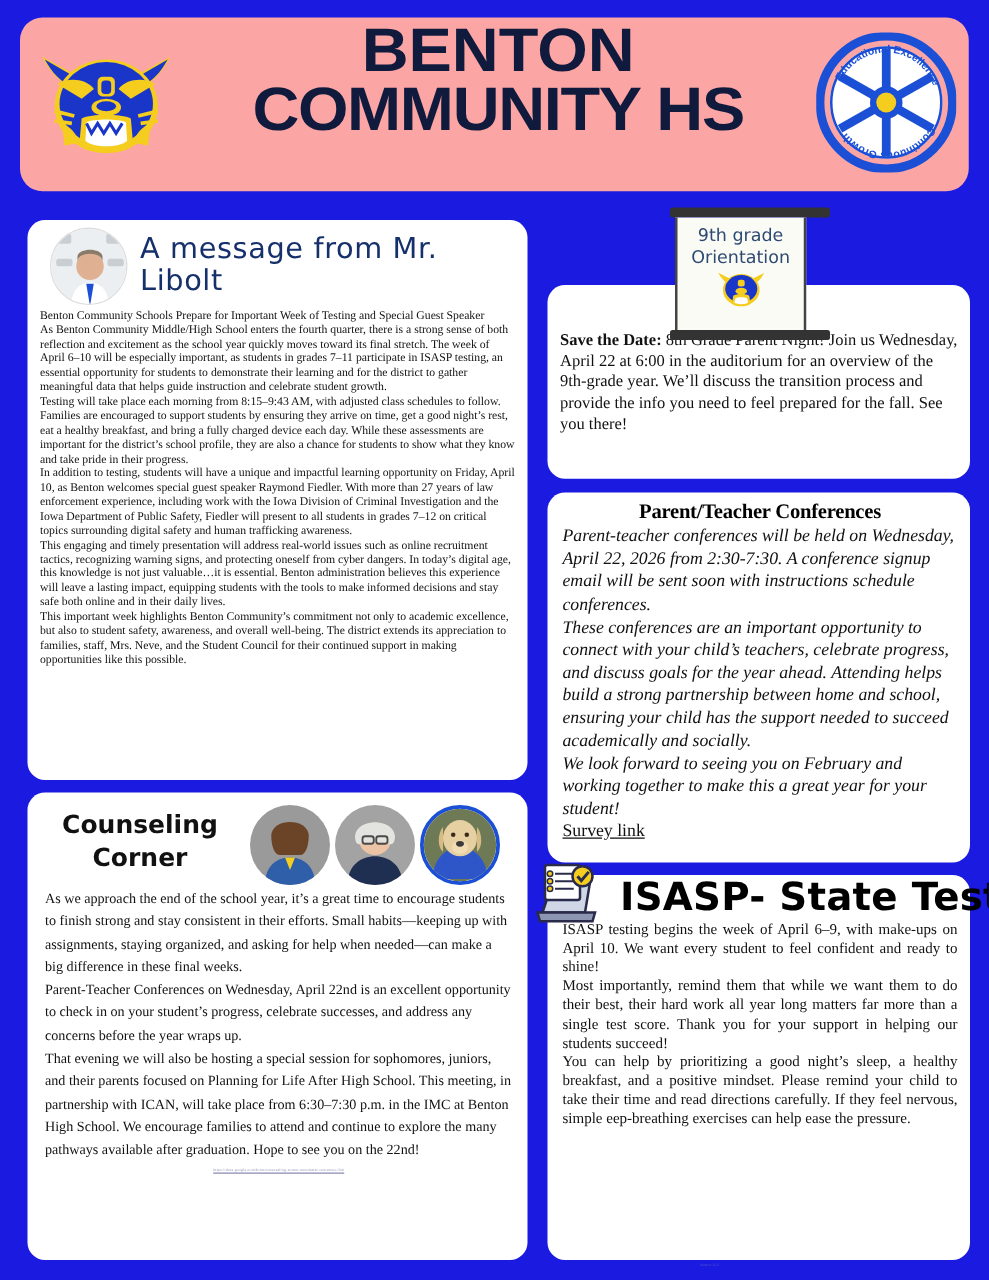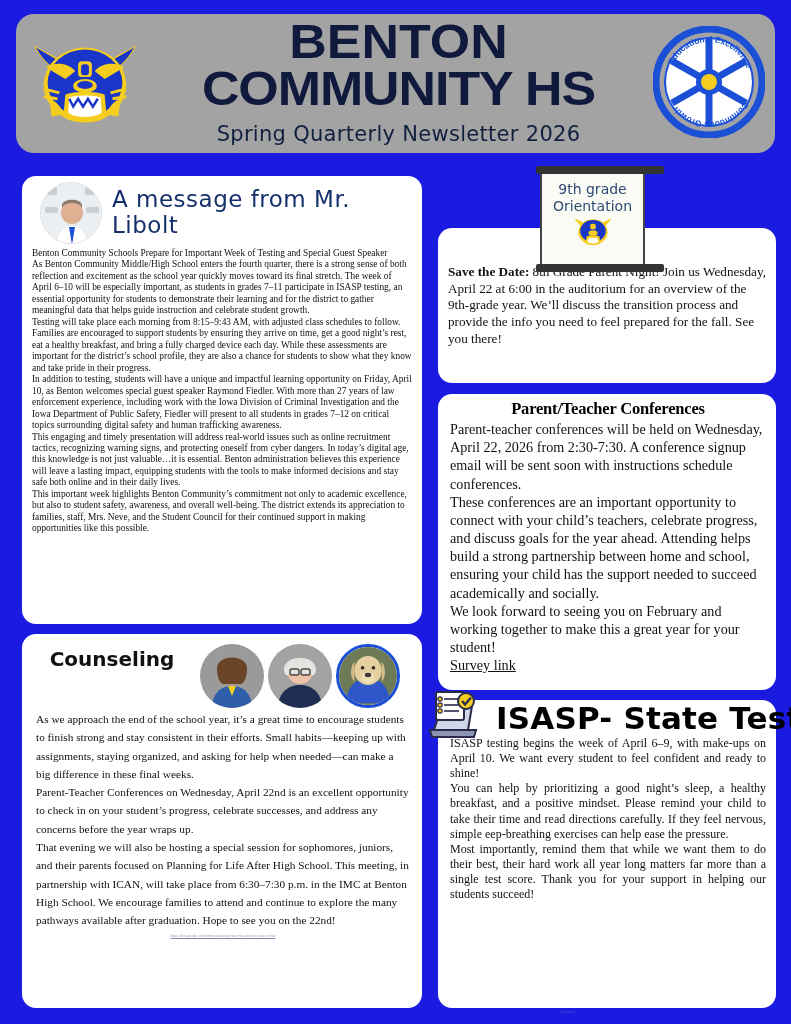--- a/index.html
+++ b/index.html
@@ -11,21 +11,21 @@
     font-family: "Liberation Serif", serif;
     overflow: hidden;
     position: relative;
   }
 
   
   .header-card {
     position: absolute;
     left: 16px; top: 14px;
     width: 759px; height: 139px;
-    background: #a3a3a3;
+    background: #fca5a5;
     border-radius: 18px;
     overflow: hidden;
   }
   .mascot-left {
     position: absolute;
     left: 10px; top: 8px;
     width: 118px; height: 122px;
   }
   .wheel-logo {
     position: absolute;
@@ -208,21 +208,21 @@
     font-size: 16.5px;
     letter-spacing: -0.2px;
     color: #000;
     margin-bottom: 1px;
   }
   .ptc-body {
     font-size: 14.2px;
     line-height: 1.28;
     color: #111;
   }
-  .ptc-body p { margin: 0; }
+  .ptc-body p { margin: 0; font-style: italic; }
   .survey-link {
     text-decoration: underline;
     color: #111;
   }
 
   
   #card-isasp {
     left: 438px; top: 700px;
     width: 338px; height: 308px;
     padding: 36px 10px 6px 12px;
@@ -289,21 +289,20 @@
         <path d="M-42,2 L-26,6 M-42,10 L-28,12 M42,2 L26,6 M42,10 L28,12" stroke="#f5cd1e" stroke-width="3"></path>
       </g>
     </svg>
   </div>
 
   <div class="header-title">
     <div class="line1">BENTON</div>
     <div class="line2">COMMUNITY HS</div>
   </div>
 
-  <div class="header-sub">Spring Quarterly Newsletter 2026</div>
 
   <div class="wheel-logo">
     <svg viewBox="0 0 112 112" width="112" height="112">
       <circle cx="56" cy="56" r="53" fill="none" stroke="#1a4fd6" stroke-width="7"></circle>
       <circle cx="56" cy="56" r="45" fill="#fff"></circle>
       <circle cx="56" cy="56" r="44" fill="none" stroke="#1a4fd6" stroke-width="2"></circle>
       <g stroke="#1a4fd6" stroke-width="7">
         <line x1="56" y1="56" x2="56" y2="13"></line>
         <line x1="56" y1="56" x2="93" y2="35"></line>
         <line x1="56" y1="56" x2="93" y2="77"></line>
@@ -390,20 +389,21 @@
     <p>These conferences are an important opportunity to connect with your child’s teachers, celebrate progress, and discuss goals for the year ahead. Attending helps build a strong partnership between home and school, ensuring your child has the support needed to succeed academically and socially.</p>
     <p>We look forward to seeing you on February and working together to make this a great year for your student!</p>
     <a class="survey-link" href="#">Survey link</a>
   </div>
 </div>
 
 <div class="card" id="card-counseling">
   <div class="counsel-head">
     <div class="counsel-title">
       <div>Counseling</div>
+      <div>Corner</div>
     </div>
     <div class="counsel-photos">
       <div class="cphoto">
         <svg viewBox="0 0 64 64" width="64" height="64">
           <rect width="64" height="64" fill="#9a9a9a"></rect>
           <circle cx="32" cy="27" r="13" fill="#e8b99a"></circle>
           <path d="M17,24 C18,10 46,10 47,24 C47,34 44,40 40,40 L24,40 C20,40 17,34 17,24 Z" fill="#6b4326"></path>
           <path d="M12,64 C12,48 22,42 32,42 C42,42 52,48 52,64 Z" fill="#2e5fa8"></path>
           <path d="M28,42 L32,52 L36,42 Z" fill="#f5cd1e"></path>
         </svg>
@@ -438,22 +438,22 @@
     <p>As we approach the end of the school year, it’s a great time to encourage students to finish strong and stay consistent in their efforts. Small habits—keeping up with assignments, staying organized, and asking for help when needed—can make a big difference in these final weeks.</p>
     <p>Parent-Teacher Conferences on Wednesday, April 22nd is an excellent opportunity to check in on your student’s progress, celebrate successes, and address any concerns before the year wraps up.</p>
     <p>That evening we will also be hosting a special session for sophomores, juniors, and their parents focused on Planning for Life After High School. This meeting, in partnership with ICAN, will take place from 6:30–7:30 p.m. in the IMC at Benton High School. We encourage families to attend and continue to explore the many pathways available after graduation. Hope to see you on the 22nd!</p>
   </div>
   <div class="counsel-footlink">https://docs.google.com/forms/counseling-corner-newsletter-resources-link</div>
 </div>
 
 <div class="card" id="card-isasp">
   <div class="isasp-body">
     <p>ISASP testing begins the week of April 6–9, with make-ups on April 10. We want every student to feel confident and ready to shine!</p>
+    <p>Most importantly, remind them that while we want them to do their best, their hard work all year long matters far more than a single test score. Thank you for your support in helping our students succeed!</p>
     <p>You can help by prioritizing a good night’s sleep, a healthy breakfast, and a positive mindset. Please remind your child to take their time and read directions carefully. If they feel nervous, simple   eep-breathing exercises can help ease the pressure.</p>
-    <p>Most importantly, remind them that while we want them to do their best, their hard work all year long matters far more than a single test score. Thank you for your support in helping our students succeed!</p>
   </div>
 </div>
 
 <div class="isasp-icon">
   <svg viewBox="0 0 56 56" width="56" height="56">
     <path d="M6,40 L14,16 L44,16 L40,40 Z" fill="#cfd6e6" stroke="#2a2a4a" stroke-width="2"></path>
     <path d="M2,40 L48,40 L46,47 L4,47 Z" fill="#8c96b2" stroke="#2a2a4a" stroke-width="2"></path>
     <rect x="8" y="2" width="28" height="28" rx="2" fill="#fff" stroke="#2a2a4a" stroke-width="2"></rect>
     <g stroke="#2a2a4a" stroke-width="1.6">
       <line x1="16" y1="9" x2="31" y2="9"></line>

